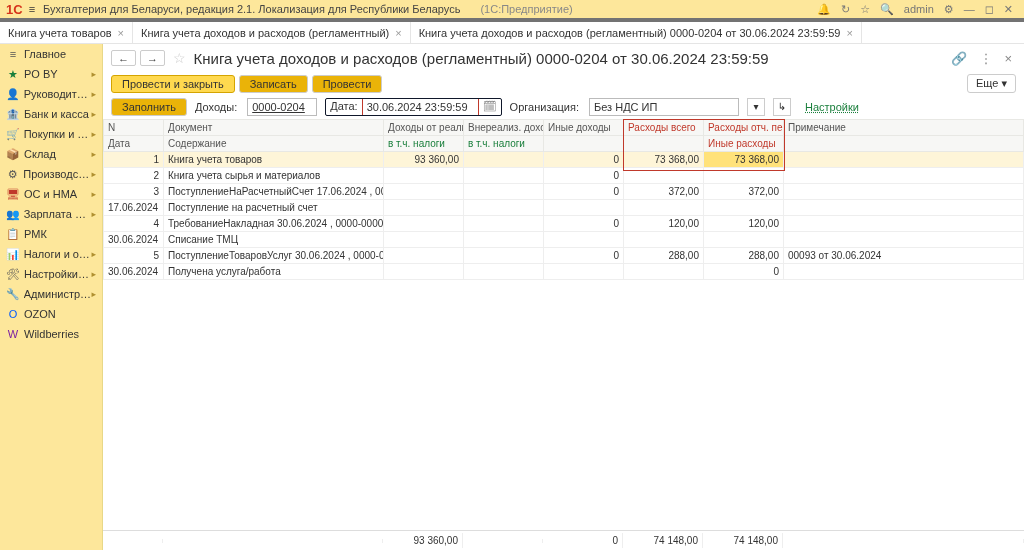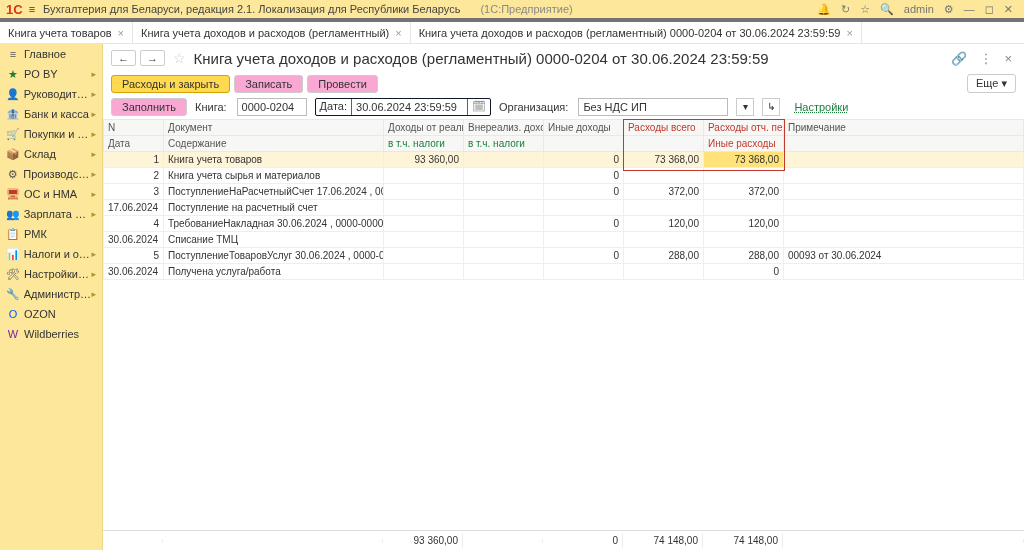--- a/index.html
+++ b/index.html
@@ -23,21 +23,21 @@
 .sidebar .item .arr{margin-left:auto;color:#b09030;font-size:9px}
 .content{flex:1;display:flex;flex-direction:column;position:relative}
 .doc-head{display:flex;align-items:center;height:28px;padding:0 8px;gap:4px}
 .nav-btn{border:1px solid #ccc;background:#fff;padding:1px 6px;border-radius:2px;cursor:pointer}
 .star{color:#ccc;font-size:14px;margin:0 4px}
 .doc-title{font-size:15px;color:#333;font-weight:normal}
 .doc-head .hspacer{flex:1}
 .head-icn{color:#888;margin:0 4px;cursor:pointer;font-size:13px}
 .cmdbar{display:flex;align-items:center;padding:2px 8px;gap:4px}
 .btn-main{background:#ffd94f;border:1px solid #d4a400;padding:2px 10px;border-radius:3px;font-size:11px;cursor:pointer}
-.btn{background:#f9a8d4;border:1px solid #ccc;padding:2px 10px;border-radius:3px;font-size:11px;cursor:pointer}
+.btn{background:#eab308;border:1px solid #ccc;padding:2px 10px;border-radius:3px;font-size:11px;cursor:pointer}
 .more-btn{border:1px solid #ccc;background:#fff;padding:2px 8px;border-radius:3px;font-size:11px;cursor:pointer;margin-left:auto}
 .fieldbar{display:flex;align-items:center;padding:3px 8px;gap:8px}
 .fld-lbl{color:#333;font-size:11px;margin-right:2px}
 .fld-input{border:1px solid #bbb;padding:1px 4px;font-size:11px;height:18px}
 .fld-date-wrap{display:inline-flex;border:1px solid #0f172a;border-radius:2px}
 .fld-date-wrap .dlbl{padding:1px 4px;border-right:1px solid #c0392b}
 .fld-date-wrap .dval{padding:1px 4px;width:115px;border:none;height:16px}
 .fld-date-wrap .cal{padding:1px 4px;border-left:1px solid #c0392b;cursor:pointer;color:#777}
 .fld-org{width:150px}
 .small-btn{border:1px solid #ccc;background:#fff;width:18px;height:18px;font-size:10px;text-align:center;cursor:pointer;line-height:16px}
@@ -171,30 +171,30 @@
       <span class="nav-btn">→</span>
       <span class="star">☆</span>
       <span class="doc-title">Книга учета доходов и расходов (регламентный) 0000-0204 от 30.06.2024 23:59:59</span>
       <span class="hspacer"></span>
       <span class="head-icn">🔗</span>
       <span class="head-icn">⋮</span>
       <span class="head-icn">×</span>
     </div>
 
     <div class="cmdbar">
-      <button class="btn-main">Расходы и закрыть</button>
+      <button class="btn-main">Провести и закрыть</button>
       <button class="btn">Записать</button>
       <button class="btn">Провести</button>
       <button class="more-btn">Еще ▾</button>
     </div>
 
     <div class="fieldbar">
       <button class="btn">Заполнить</button>
-      <span class="fld-lbl">Книга:</span>
-      <input class="fld-input" style="width: 70px;" value="0000-0204">
+      <span class="fld-lbl">Доходы:</span>
+      <input class="fld-input" style="width: 70px; text-decoration: underline;" value="0000-0204">
       <span class="fld-date-wrap">
         <span class="dlbl">Дата:</span>
         <input class="dval" value="30.06.2024 23:59:59" style="">
         <span class="cal">🗓</span>
       </span>
       <span class="fld-lbl">Организация:</span>
       <input class="fld-input fld-org" value="Без НДС ИП" style="">
       <span class="small-btn">▾</span>
       <span class="small-btn">↳</span>
       <span class="link">Настройки</span>

